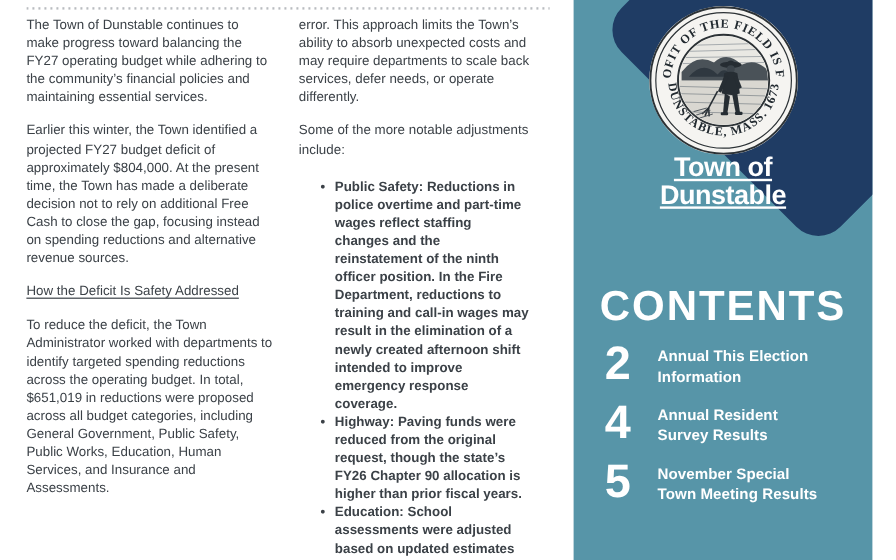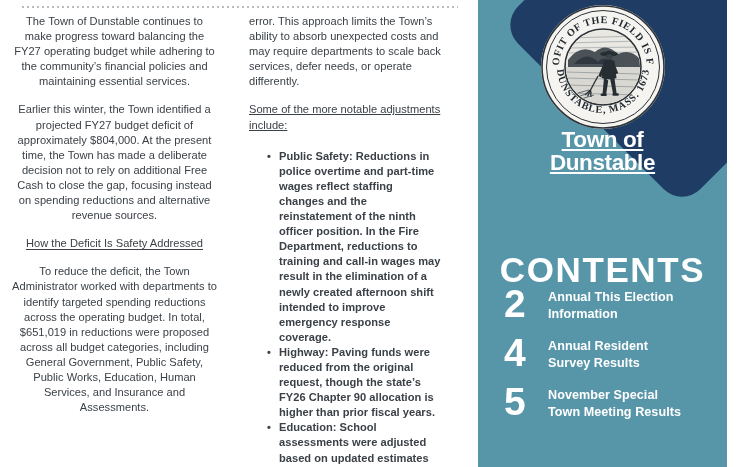--- a/index.html
+++ b/index.html
@@ -46,27 +46,27 @@
   }
   .col {
     position: absolute;
     top: 0;
     width: 205px;
     color: #3b4147;
     font-size: 11.1px;
     line-height: 15.1px;
     letter-spacing: 0.02px;
   }
-  .col-left  { left: 12px; text-align: center; }
+  .col-left  { left: 22px; }
   .col-right { left: 249px; width: 208px; }
 
   .col p {
     margin: 0 0 13px 0;
   }
-  .col p.tight { margin-bottom: 4px; text-decoration: underline; }
+  .col p.tight { margin-bottom: 4px; }
 
   .subhead {
     margin: 0 0 13px 0;
     text-decoration: underline;
     text-underline-offset: 2px;
   }
 
   ul.bullets {
     margin: 16px;
     padding: 0 0 0 14px;
@@ -135,21 +135,21 @@
     line-height: 23px;
     letter-spacing: -0.4px;
     z-index: 4;
     white-space: pre-line;
     text-decoration: underline;
   }
 
   .contents-title {
     position: absolute;
     left: 0;
-    top: 252px;
+    top: 238px;
     width: 100%;
     text-align: center;
     color: #ffffff;
     font-weight: bold;
     font-size: 35px;
     line-height: 36px;
     letter-spacing: 1.6px;
     z-index: 4;
   }
 

